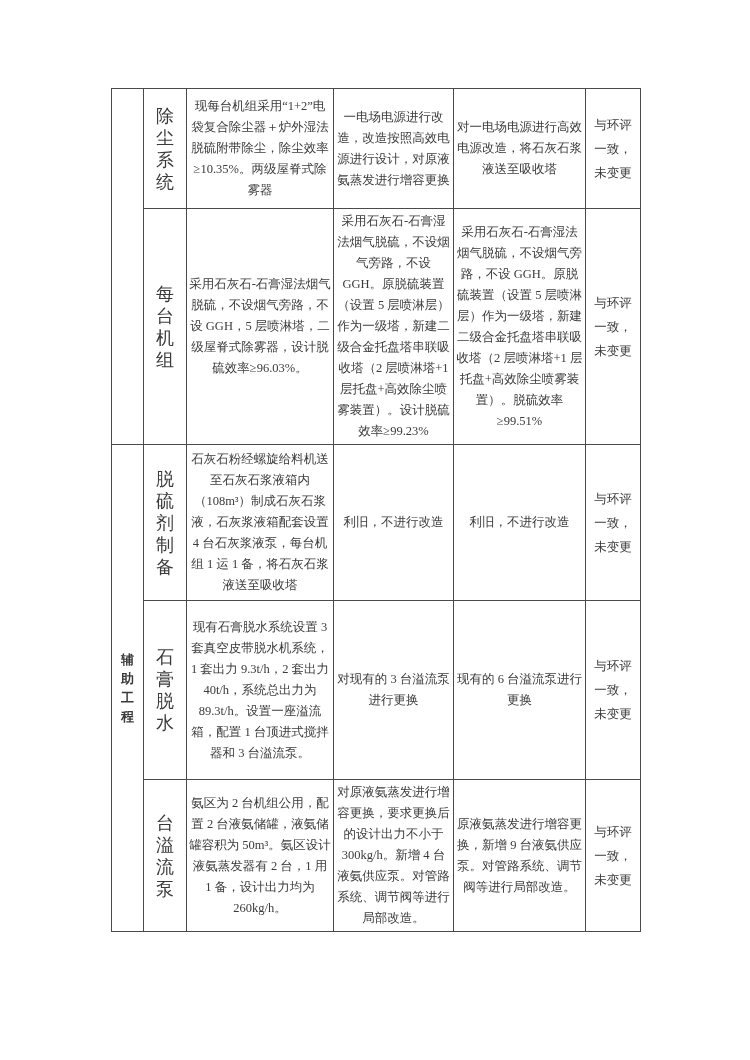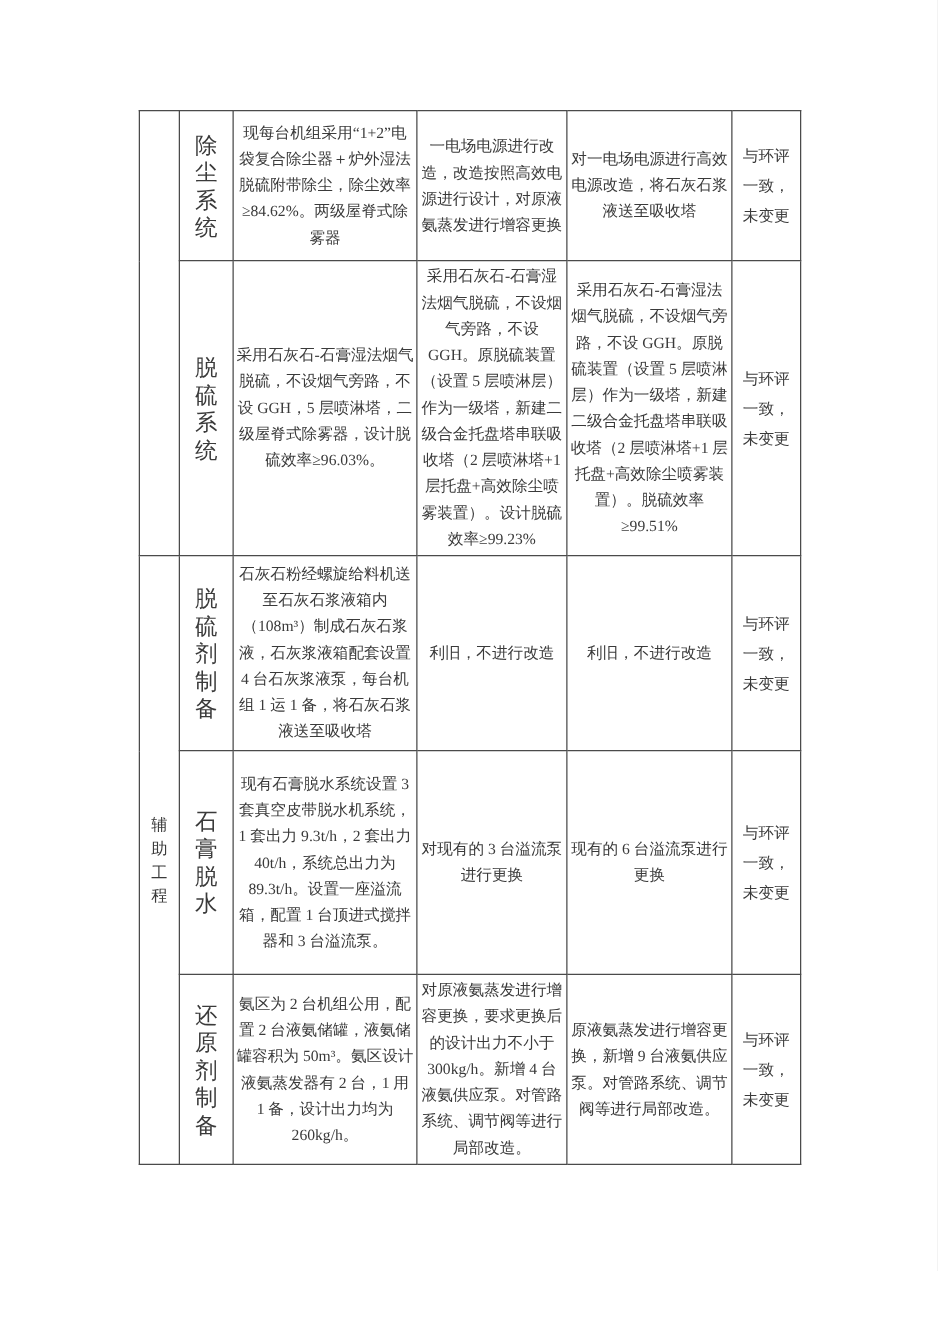--- a/index.html
+++ b/index.html
@@ -31,20 +31,21 @@
     word-break: normal;
   }
   td.cat-cell { padding: 0; }
   .v-label {
     width: 15px;
     margin: 0 auto;
     font-size: 13px;
     line-height: 19px;
     word-break: break-all;
     letter-spacing: 0;
+    font-weight: bold;
   }
   .sys-label {
     width: 28px;
     margin: 0 auto;
     font-size: 18px;
     line-height: 22px;
   }
   .concl {
     width: 44px;
     margin: 0 auto;
@@ -67,31 +68,31 @@
     </colgroup>
 
     <tbody>
         <tr style="height:120px">
       <td rowspan="2" class="cat-cell">
         <div class="v-label"></div>
       </td>
       <td>
         <div class="sys-label">除尘系统</div>
       </td>
-      <td>现每台机组采用“1+2”电袋复合除尘器＋炉外湿法脱硫附带除尘，除尘效率≥84.62%。两级屋脊式除雾器</td>
+      <td>现每台机组采用“1+2”电袋复合除尘器＋炉外湿法脱硫附带除尘，除尘效率≥10.35%。两级屋脊式除雾器</td>
       <td>一电场电源进行改造，改造按照高效电源进行设计，对原液氨蒸发进行增容更换</td>
       <td>对一电场电源进行高效电源改造，将石灰石浆液送至吸收塔</td>
       <td>
         <div class="concl">与环评一致，未变更</div>
       </td>
     </tr>
 
     <tr style="height:219px">
       <td>
-        <div class="sys-label">脱硫系统</div>
+        <div class="sys-label">每台机组</div>
       </td>
       <td>采用石灰石-石膏湿法烟气脱硫，不设烟气旁路，不设 GGH，5 层喷淋塔，二级屋脊式除雾器，设计脱硫效率≥96.03%。</td>
       <td>采用石灰石-石膏湿法烟气脱硫，不设烟气旁路，不设 GGH。原脱硫装置（设置 5 层喷淋层）作为一级塔，新建二级合金托盘塔串联吸收塔（2 层喷淋塔+1 层托盘+高效除尘喷雾装置）。设计脱硫效率≥99.23%</td>
       <td>采用石灰石-石膏湿法烟气脱硫，不设烟气旁路，不设 GGH。原脱硫装置（设置 5 层喷淋层）作为一级塔，新建二级合金托盘塔串联吸收塔（2 层喷淋塔+1 层托盘+高效除尘喷雾装置）。脱硫效率≥99.51%</td>
       <td>
         <div class="concl">与环评一致，未变更</div>
       </td>
     </tr>
 
     <tr style="height:156px">
@@ -116,21 +117,21 @@
       <td>现有石膏脱水系统设置 3 套真空皮带脱水机系统，1 套出力 9.3t/h，2 套出力 40t/h，系统总出力为 89.3t/h。设置一座溢流箱，配置 1 台顶进式搅拌器和 3 台溢流泵。</td>
       <td>对现有的 3 台溢流泵进行更换</td>
       <td>现有的 6 台溢流泵进行更换</td>
       <td>
         <div class="concl">与环评一致，未变更</div>
       </td>
     </tr>
 
     <tr style="height:138px">
       <td>
-        <div class="sys-label">还原剂制备</div>
+        <div class="sys-label">台溢流泵</div>
       </td>
       <td>氨区为 2 台机组公用，配置 2 台液氨储罐，液氨储罐容积为 50m³。氨区设计液氨蒸发器有 2 台，1 用 1 备，设计出力均为 260kg/h。</td>
       <td>对原液氨蒸发进行增容更换，要求更换后的设计出力不小于 300kg/h。新增 4 台液氨供应泵。对管路系统、调节阀等进行局部改造。</td>
       <td>原液氨蒸发进行增容更换，新增 9 台液氨供应泵。对管路系统、调节阀等进行局部改造。</td>
       <td>
         <div class="concl">与环评一致，未变更</div>
       </td>
     </tr>
   </tbody>
     </table>

